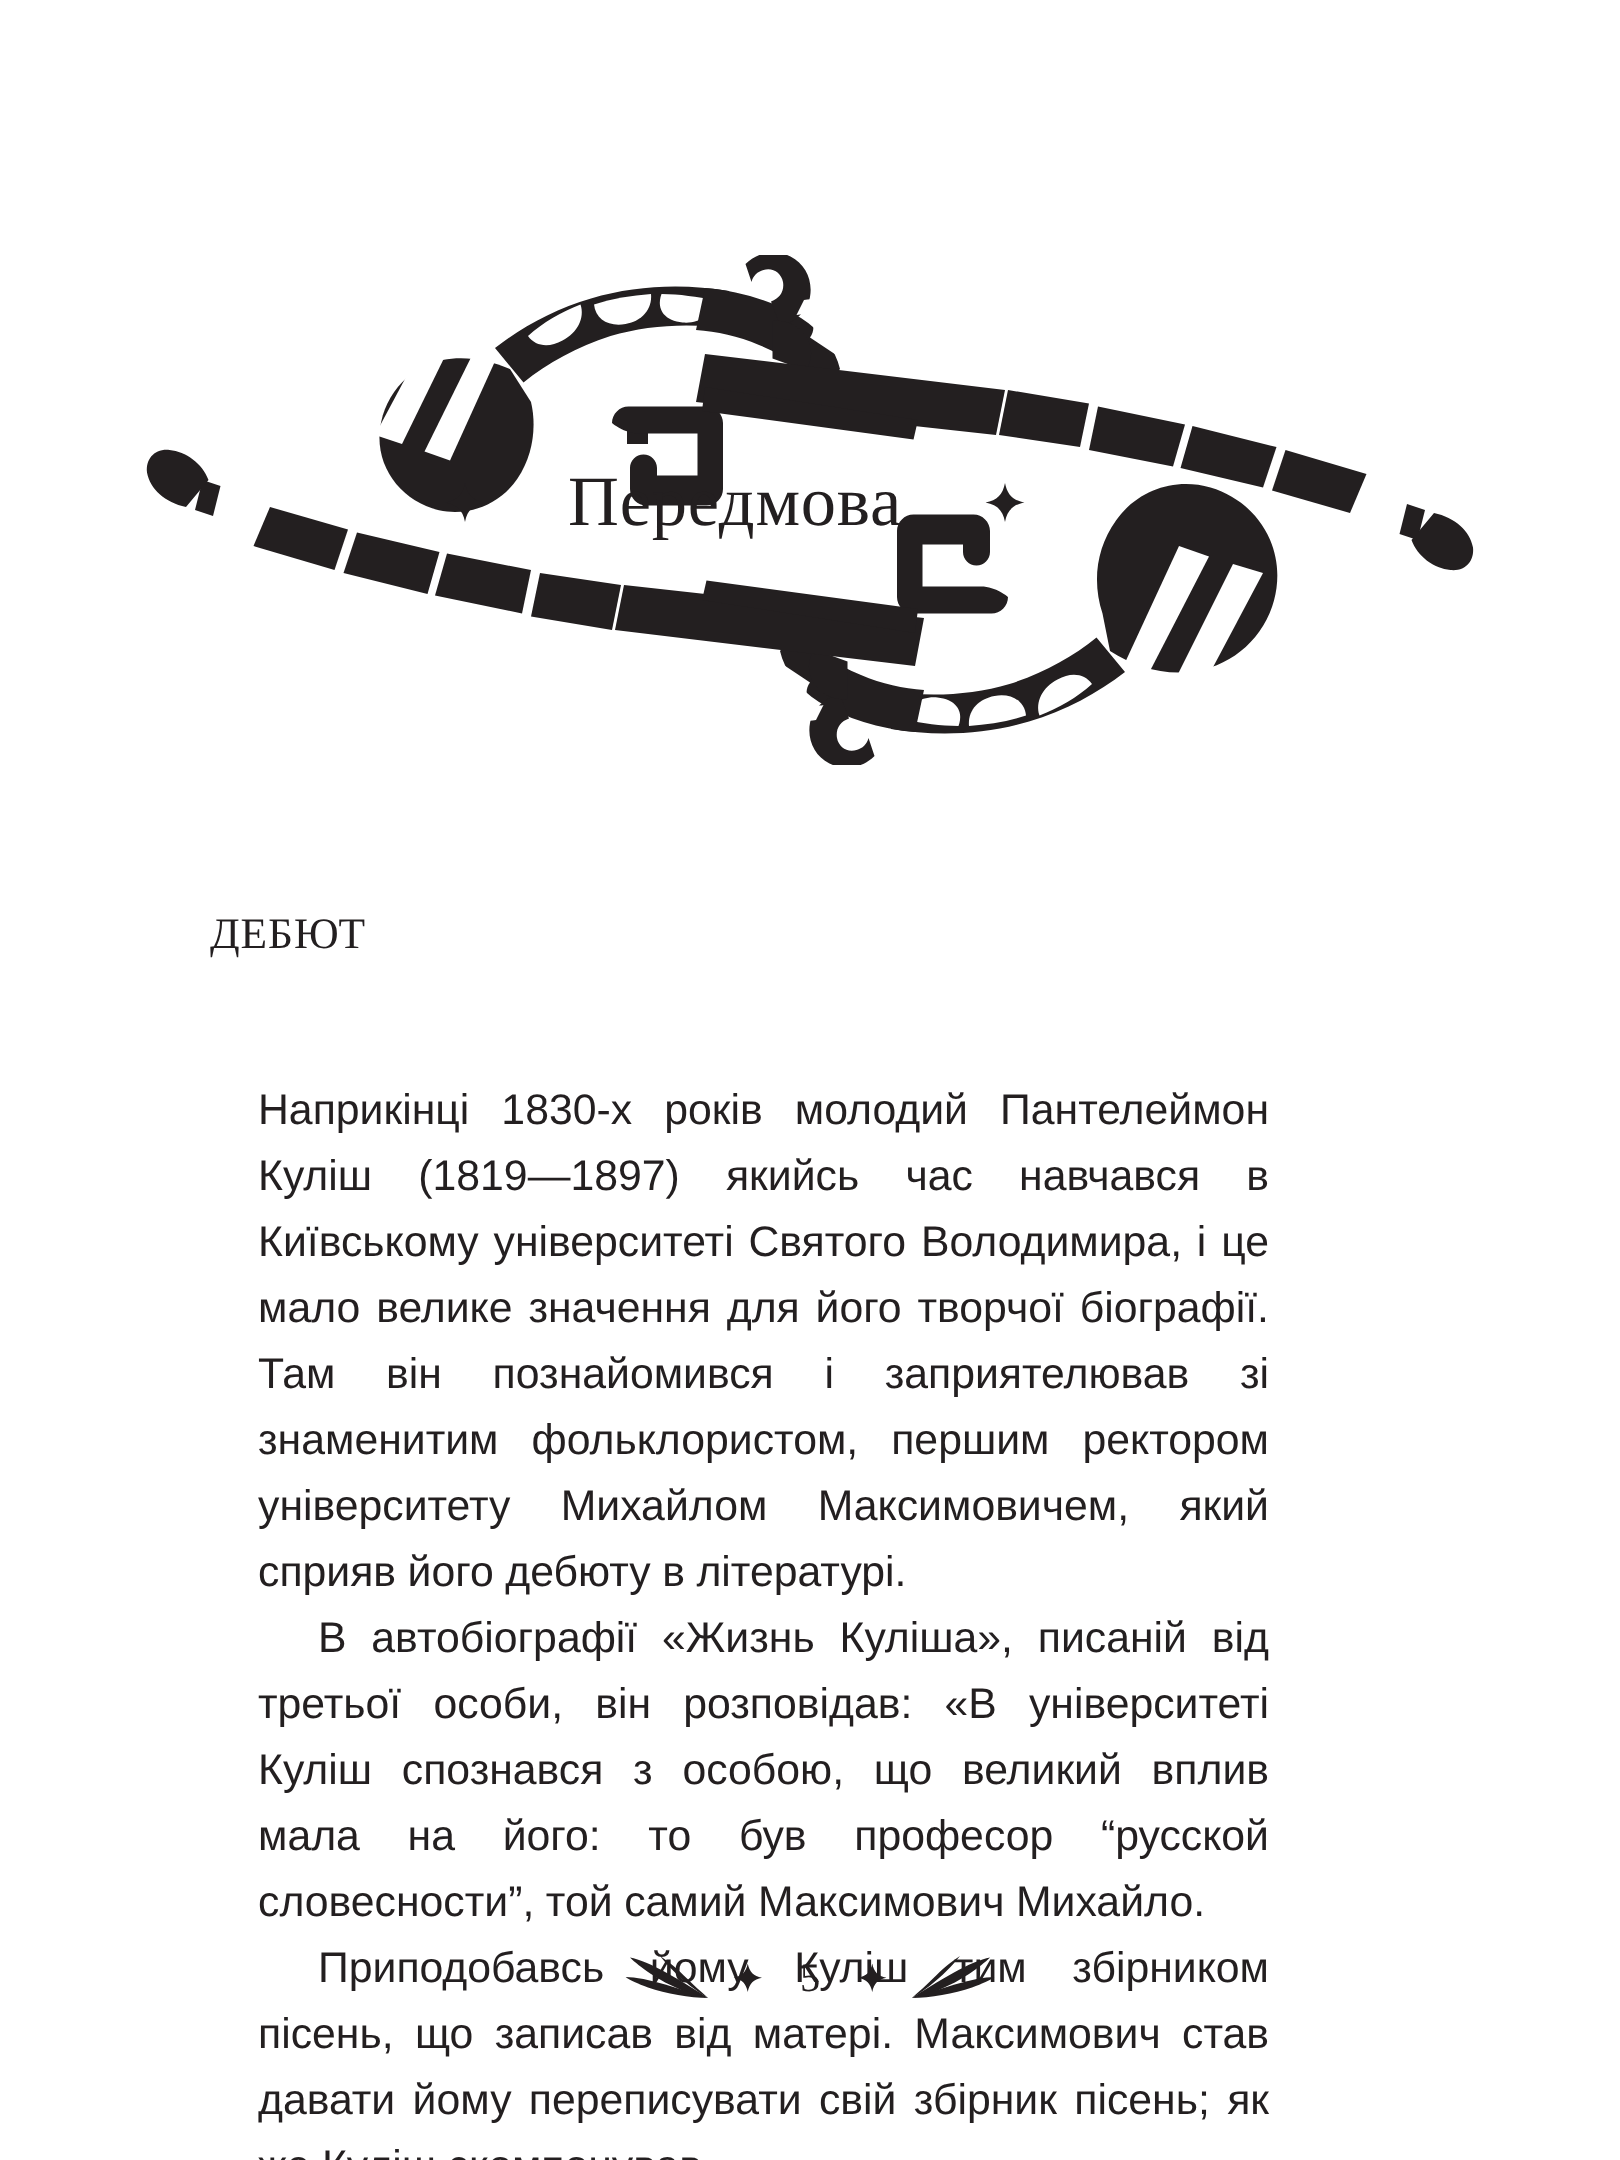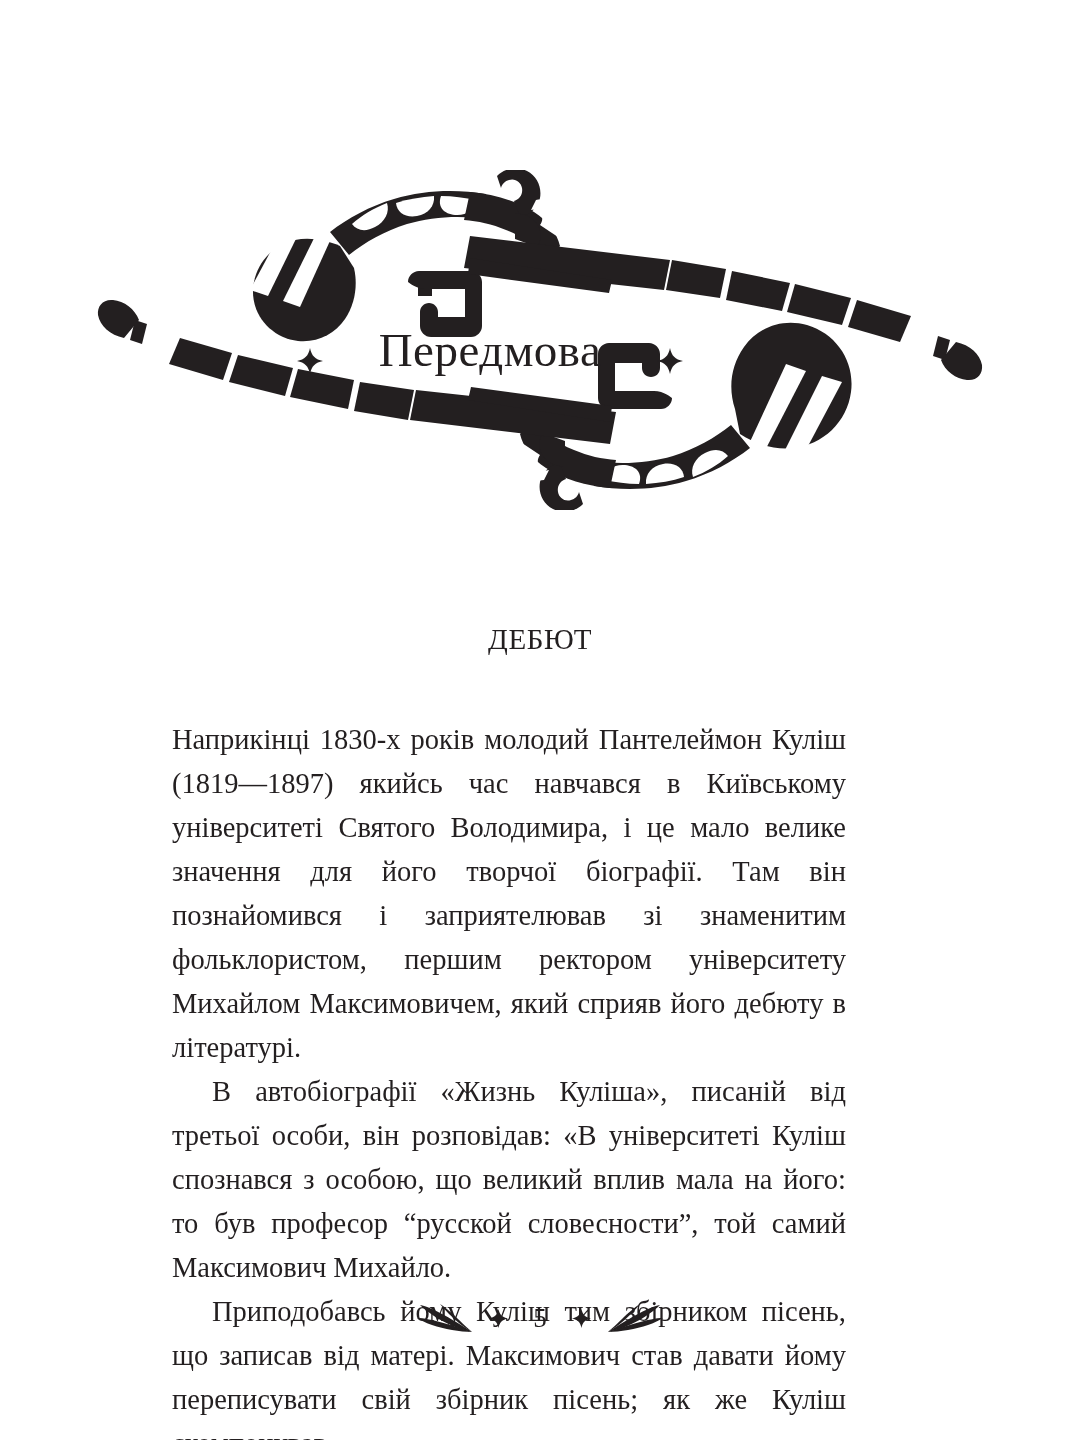--- a/index.html
+++ b/index.html
@@ -39,21 +39,21 @@
   }
 
   
   .chapter-title-row {
     position: absolute;
     left: 0;
     top: 296px;
     width: 980px;
     height: 78px;
     display: flex;
-    align-items: flex-end;
+    align-items: center;
     justify-content: center;
     gap: 56px;
     pointer-events: none;
   }
   .chapter-title {
     font-family: "Liberation Serif", "DejaVu Serif", serif;
     font-size: 47px;
     line-height: 1;
     letter-spacing: 0.5px;
     color: #231f20;
@@ -64,44 +64,44 @@
     width: 26px;
     height: 26px;
     flex: 0 0 auto;
   }
   .diamond svg { display: block; width: 100%; height: 100%; }
 
   
   .section-heading {
     position: absolute;
     left: 140px;
-    top: 620px;
+    top: 604px;
     width: 800px;
-    text-align: center;
+    text-align: left;
   }
   .section-heading .hl {
     display: block;
     font-family: "Liberation Serif", "DejaVu Serif", serif;
     font-size: 29px;
     line-height: 39px;
     letter-spacing: 0.6px;
     color: #231f20;
     white-space: nowrap;
   }
 
   
   .body-text {
     position: absolute;
     left: 172px;
     top: 718px;
     width: 674px;
   }
   .body-text p {
     margin: 0;
-    font-family: Liberation Serif, serif;
+    font-family: Liberation Sans, sans-serif;
     font-size: 28.5px;
     line-height: 44px;
     text-align: justify;
     text-align-last: left;
     color: #231f20;
     hyphens: manual;
     word-spacing: -0.2px;
   }
   .body-text p.indent {
     text-indent: 40px;

